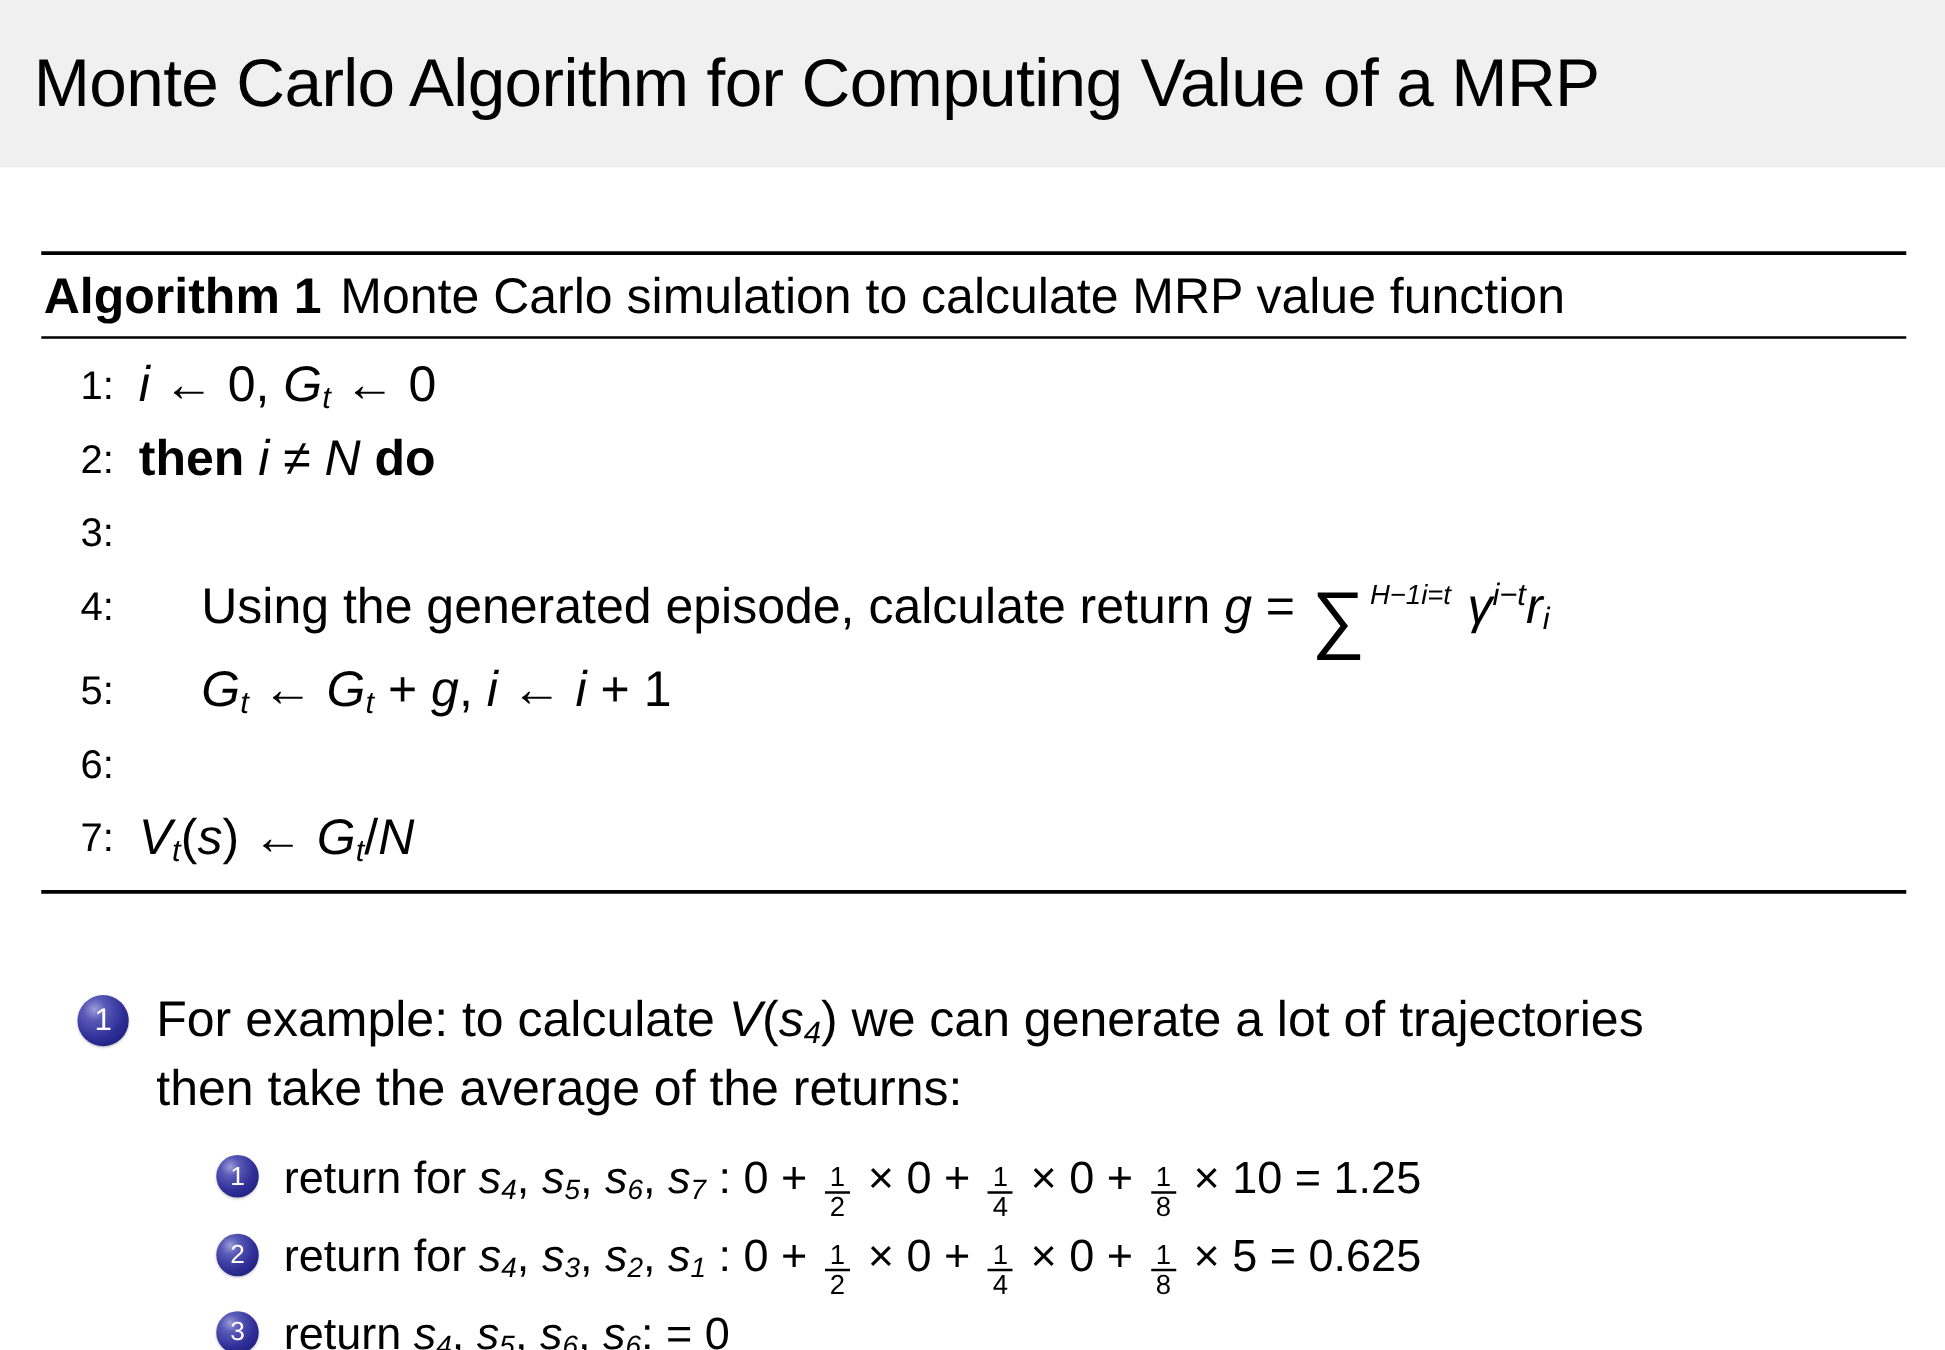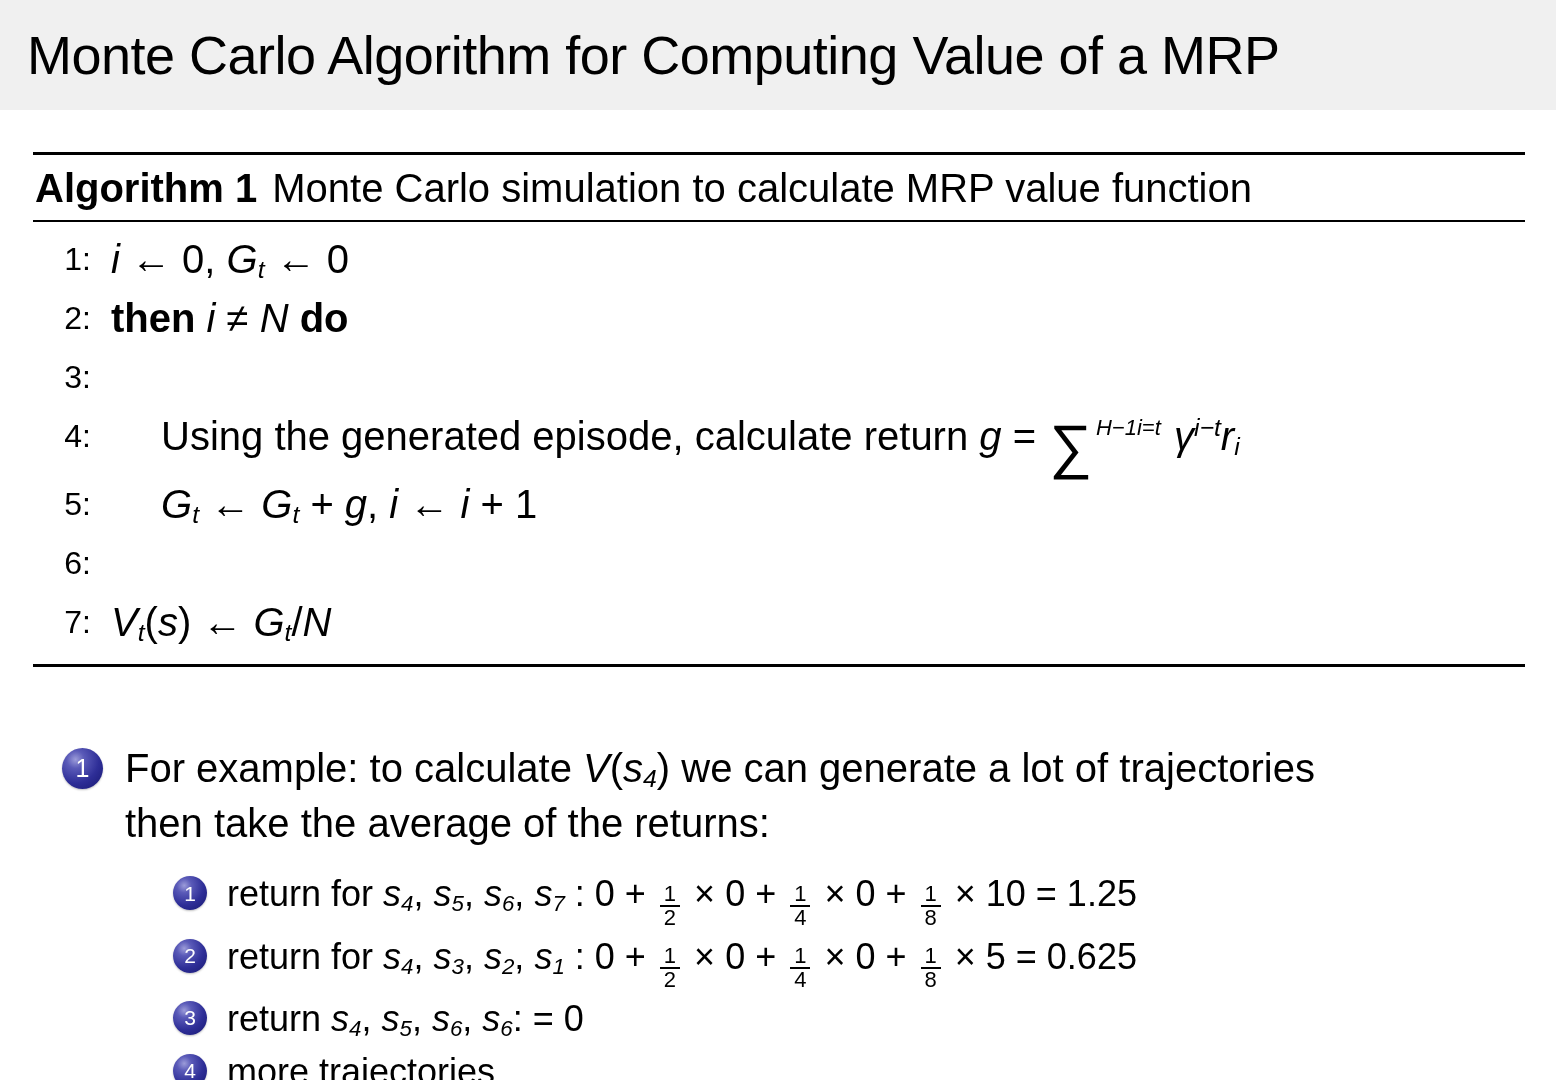--- a/index.html
+++ b/index.html
@@ -4,29 +4,29 @@
 <style>
   html,body{margin:0;padding:0;}
   body{
     width:1556px;height:1080px;background:#ffffff;color:#000;
     font-family:"Liberation Sans","DejaVu Sans",sans-serif;
     overflow:hidden;position:relative;
   }
 
   
   .titlebar{
-    background:#f0f0f0;height:110px;display:flex;align-items:center;
+    background:#f0f0f0;height:134px;display:flex;align-items:center;
     padding-left:27px;box-sizing:border-box;width:100%;
   }
   .titlebar h1{
     margin:0;font-size:54px;font-weight:400;letter-spacing:-0.5px;color:#000;
   }
 
   
-  .alg{margin:42px 31px 0 33px;}
+  .alg{margin:67px 31px 0 33px;}
   .rule{background:#000;width:100%;}
   .rule.thick{height:3px;}
   .rule.thin{height:2px;}
   .alg-header{font-size:40px;padding:10px 0 9px 2px;line-height:46px;}
   .alg-label{font-weight:700;margin-right:15px;}
   .alg-lines{list-style:none;margin:0;padding:8px 0 12px 0;}
   .alg-line{display:flex;font-size:40px;line-height:59px;}
   .lineno{width:58px;text-align:right;margin-right:20px;font-size:32px;flex:none;}
   .alg-line.indent .linebody{padding-left:50px;}
 

